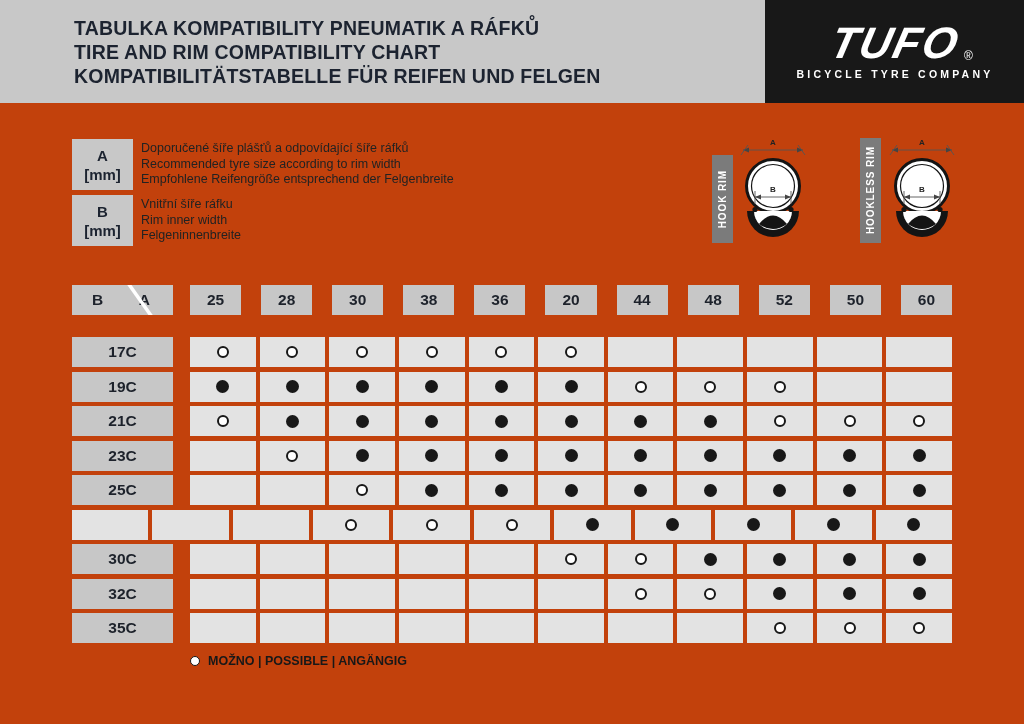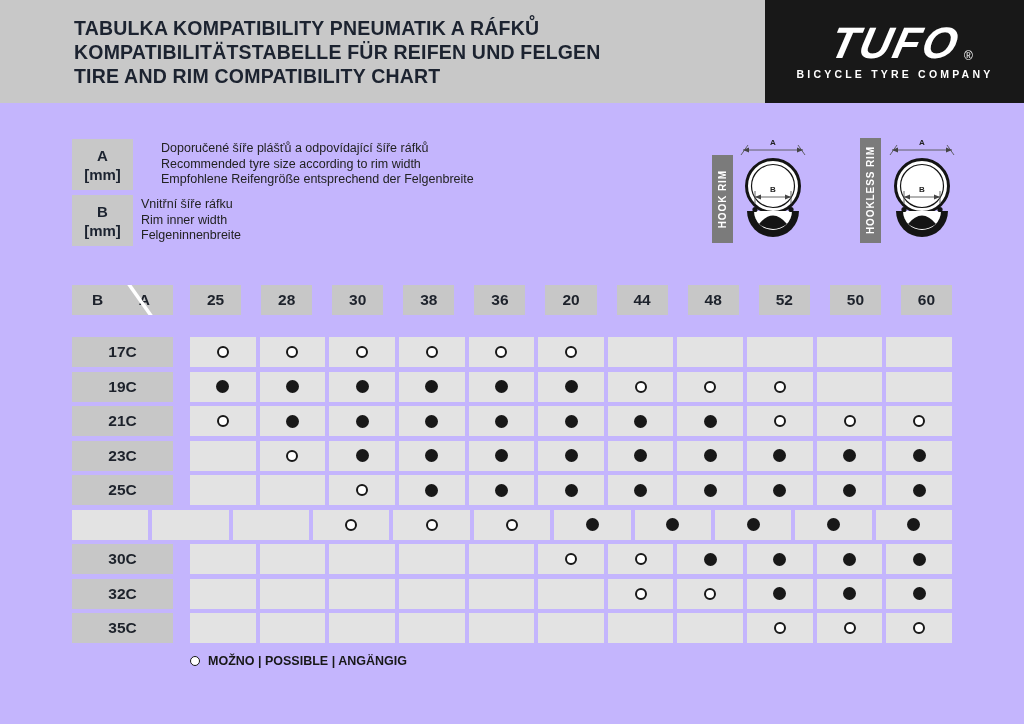--- a/index.html
+++ b/index.html
@@ -1,33 +1,33 @@
 <!DOCTYPE html>
 <html><head>
 <meta charset="utf-8">
 <style>
   html,body { margin:0; padding:0; background:#fff; }
   .page {
     position:relative; width:1024px; height:724px; overflow:hidden;
-    background:#c4b5fd; font-family:"Liberation Sans", sans-serif;
+    background:#c2410c; font-family:"Liberation Sans", sans-serif;
   }
   
   .banner { position:absolute; left:0; top:0; width:1024px; height:103px; background:#c8c8c8; }
   .banner-title { position:absolute; left:74px; top:16px; color:#1c2330;
     font-size:19.5px; font-weight:bold; line-height:24px; letter-spacing:0.2px; white-space:nowrap; }
   .logo-box { position:absolute; left:765px; top:0; width:259px; height:103px; background:#181818;
     display:flex; align-items:center; justify-content:center; }
   
   .leg-box { position:absolute; width:61px; height:51px; background:#c8c8c8; color:#1c2330;
     display:flex; flex-direction:column; align-items:center; justify-content:center;
     font-weight:bold; font-size:15px; line-height:19px; }
   #legA { left:72px; top:139px; }
   #legB { left:72px; top:195px; }
   .leg-text { position:absolute; left:141px; font-size:12.5px; line-height:15.5px; color:#222; white-space:nowrap; }
-  #legAText { top:141px;margin-left:20px; }
+  #legAText { top:141px; }
   #legBText { top:197px; }
   
   .bar { position:absolute; width:21px; background:#7b7b7b; display:flex; align-items:center; justify-content:center; }
   .bar span { writing-mode:vertical-rl; transform:rotate(180deg); color:#fff; font-size:10px;
     font-weight:bold; letter-spacing:0.9px; white-space:nowrap; }
   #bar1 { left:712px; top:155px; height:88px; }
   #bar2 { left:860px; top:138px; height:105px; }
   .dia { position:absolute; width:68px; height:106px; }
   #dia1 { left:739px; top:137px; }
   #dia2 { left:888px; top:137px; }
@@ -59,22 +59,22 @@
   .fdot.o { width:10px; height:10px; background:#fff; border:1.8px solid #181818; box-sizing:border-box; }
 </style>
 </head>
 <body>
 
 <div class="page">
 
   <div class="banner">
     <div class="banner-title">
       <div>TABULKA KOMPATIBILITY PNEUMATIK A RÁFKŮ</div>
+      <div>TIRE AND RIM COMPATIBILITY CHART</div>
       <div>KOMPATIBILITÄTSTABELLE FÜR REIFEN UND FELGEN</div>
-      <div>TIRE AND RIM COMPATIBILITY CHART</div>
     </div>
     <div class="logo-box">
       <svg width="210" height="76" viewBox="0 0 210 76">
         <text x="112" y="44" transform="skewX(-13)" text-anchor="middle" fill="#ffffff" font-family="Liberation Sans, sans-serif" font-size="44" font-weight="bold" font-style="italic" letter-spacing="2">TUFO</text>
         <text x="174" y="46" fill="#ffffff" font-family="Liberation Sans, sans-serif" font-size="12">®</text>
         <text x="105" y="64" text-anchor="middle" fill="#ffffff" font-family="Liberation Sans, sans-serif" font-size="10.5" font-weight="bold" letter-spacing="3.2">BICYCLE TYRE COMPANY</text>
       </svg>
     </div>
   </div>
 

